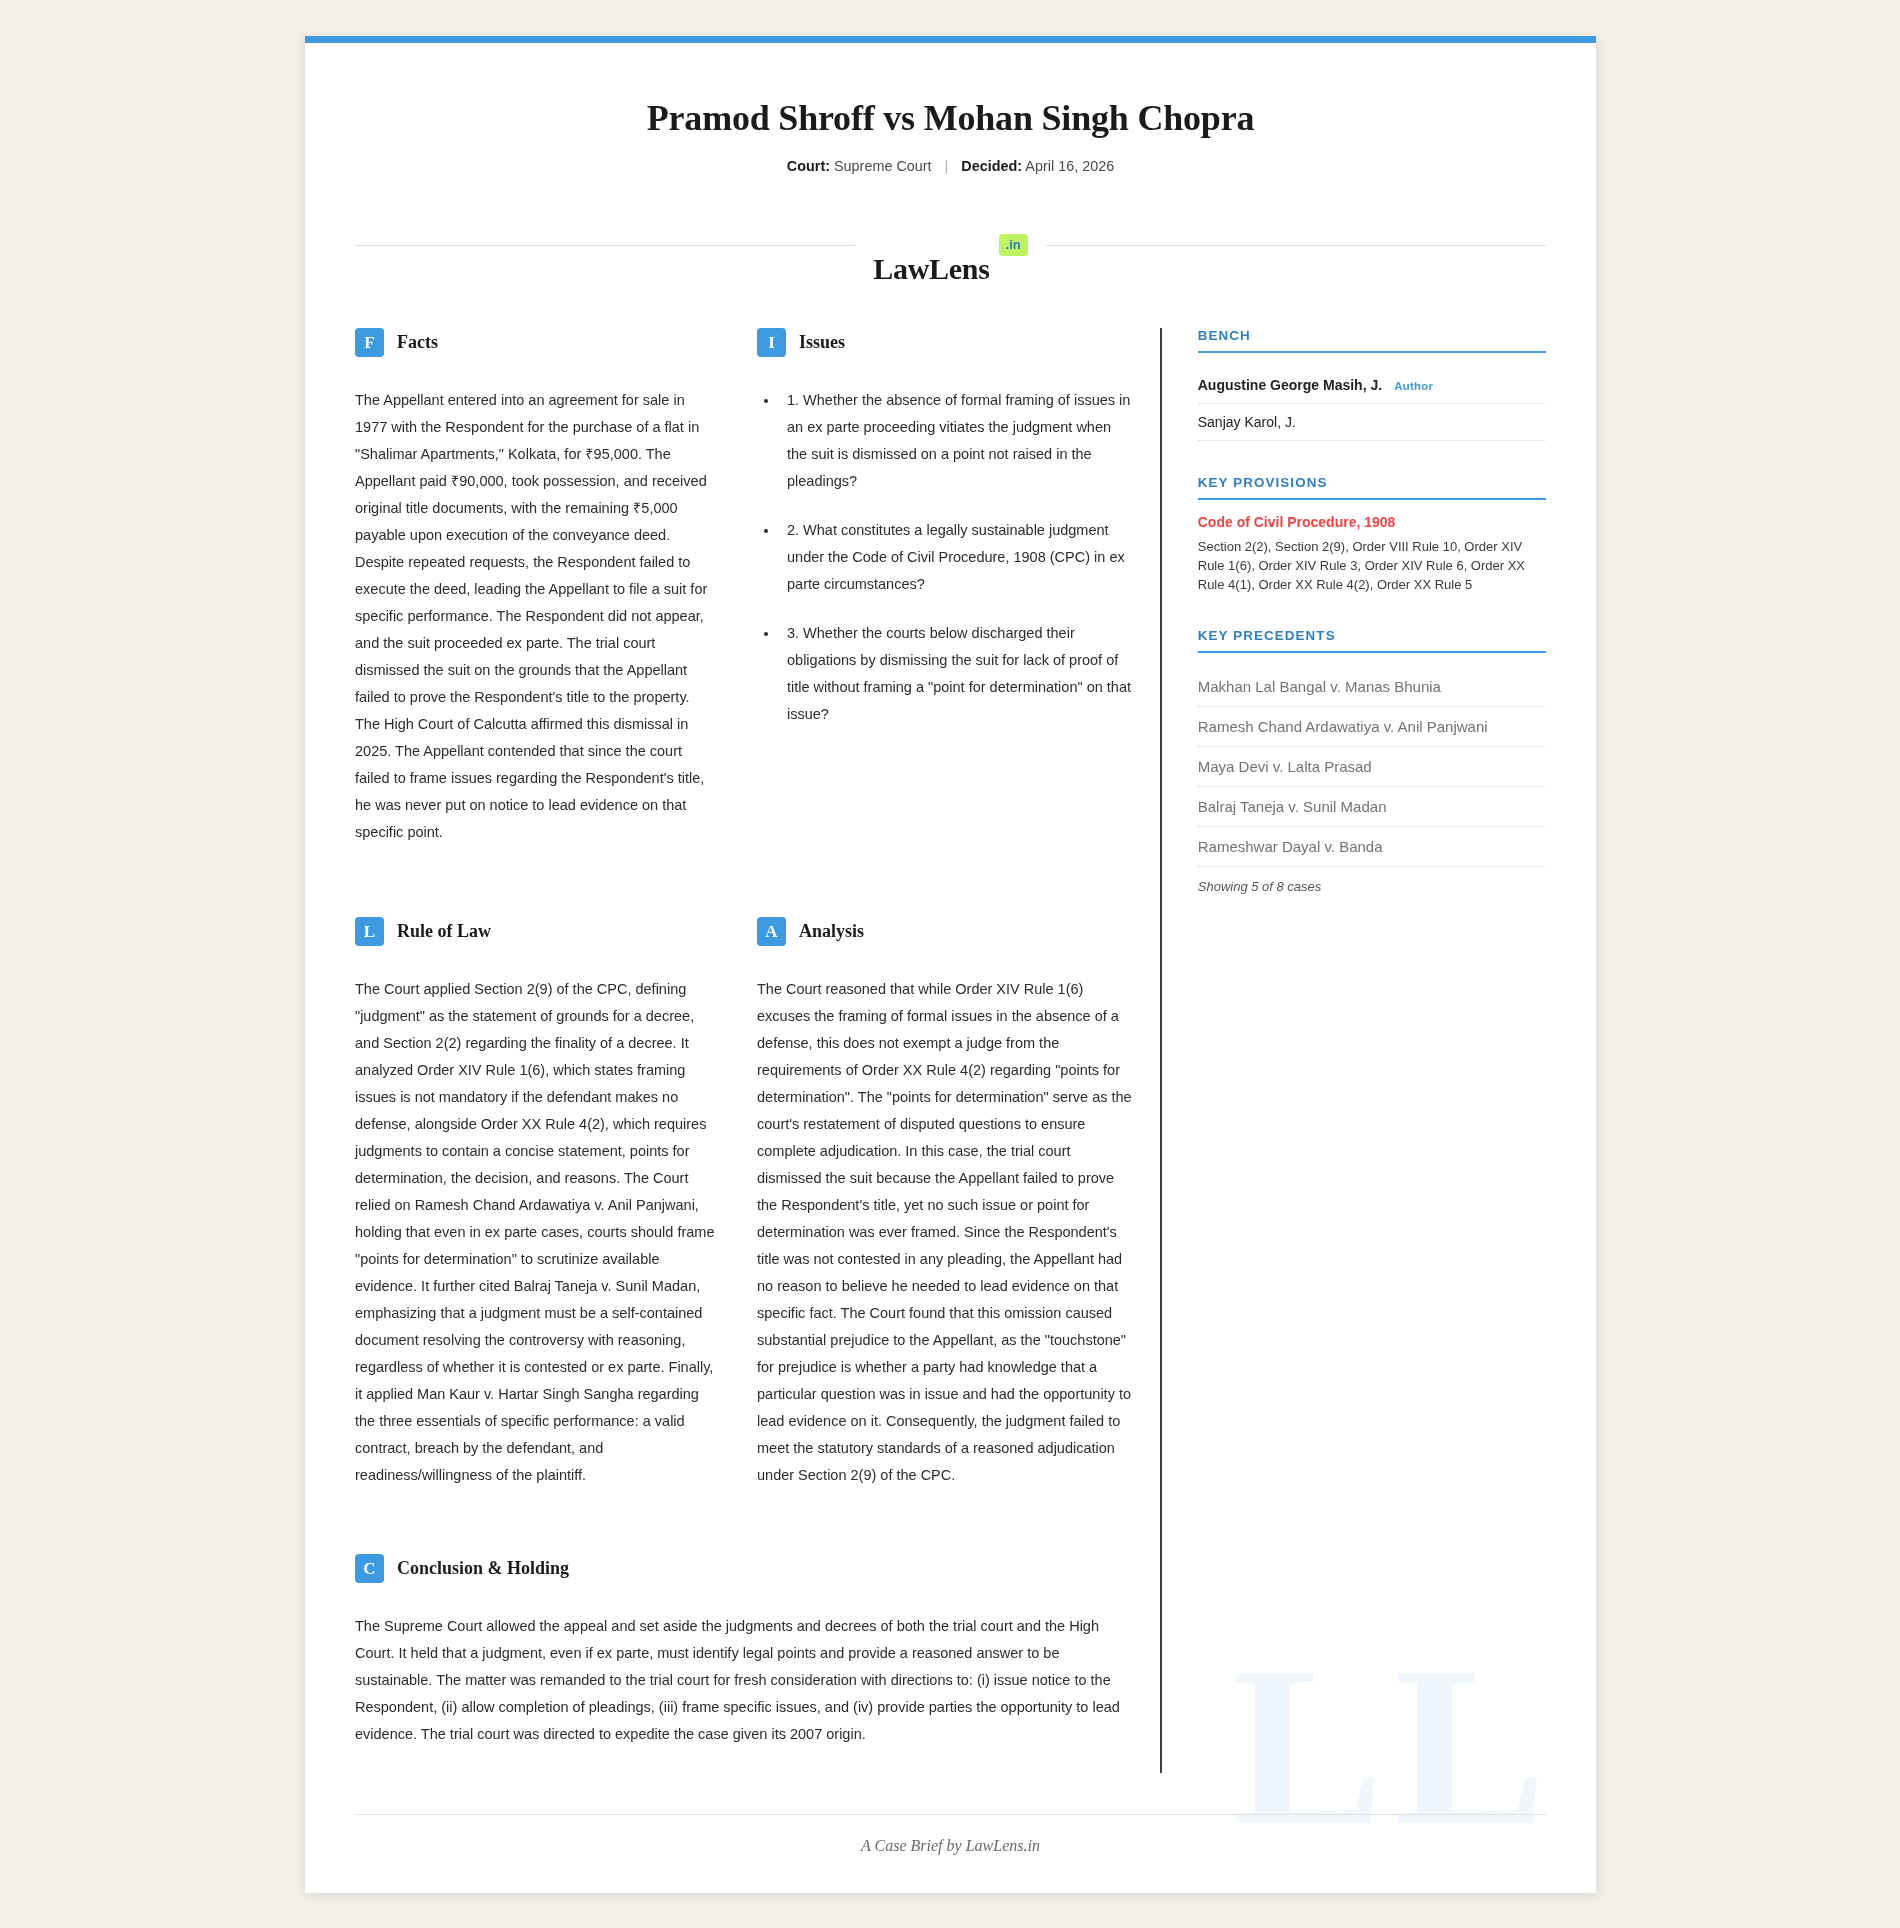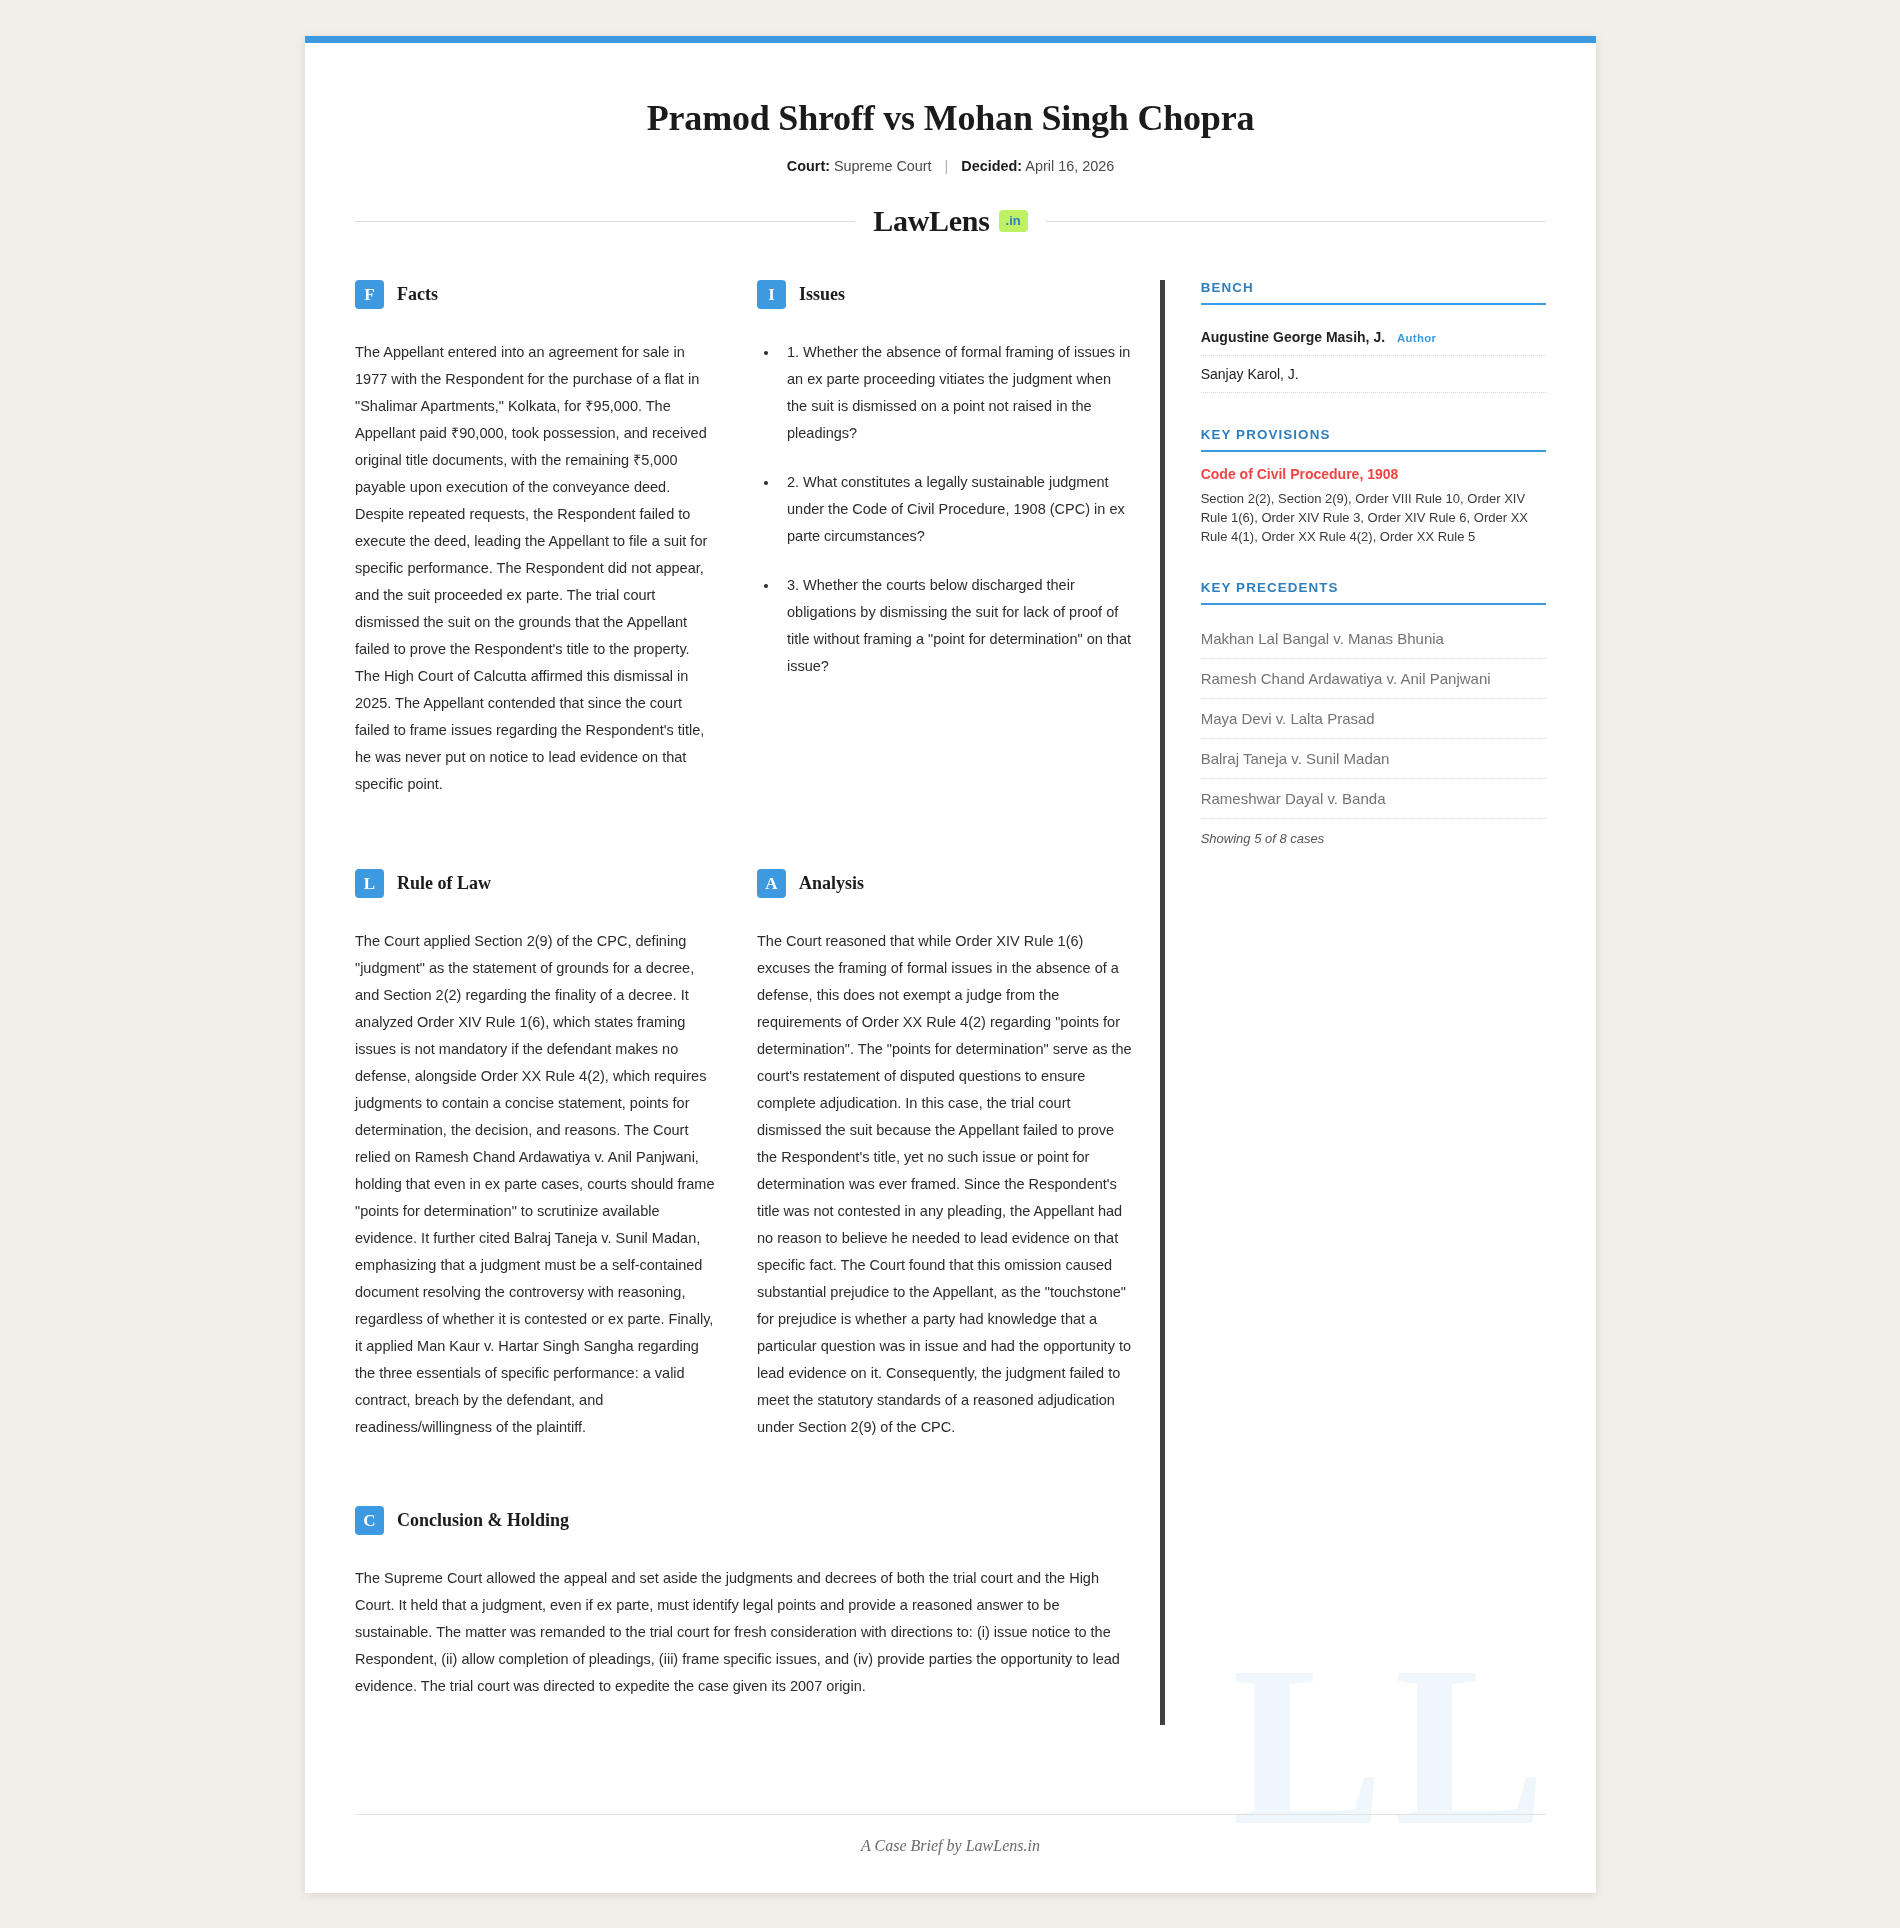--- a/index.html
+++ b/index.html
@@ -60,20 +60,21 @@
     align-items: center;
     gap: 9px;
     padding: 0 18px;
   }
   .brand-name {
     font-family: "Liberation Serif", serif;
     font-size: 30px;
     font-weight: bold;
     color: #1b1b1b;
     letter-spacing: -0.3px;
+    margin-top: 48px;
   }
   .brand-tld {
     background: #bef264;
     color: #2f7fbf;
     font-size: 13px;
     font-weight: bold;
     border-radius: 4px;
     padding: 3px 7px 4px 7px;
   }
 
@@ -83,21 +84,21 @@
     align-items: flex-start;
   }
   .col-main {
     width: 817px;
     display: flex;
     flex-wrap: wrap;
     position: relative;
   }
   .col-side {
     width: 396px;
-    border-left: 5px solid #404040;
+    border-left: 2px solid #404040;
     padding-left: 36px;
     margin-left: 10px;
     min-height: 1445px;
     box-sizing: border-box;
   }
 
   .section {
     width: 360px;
     box-sizing: border-box;
   }

